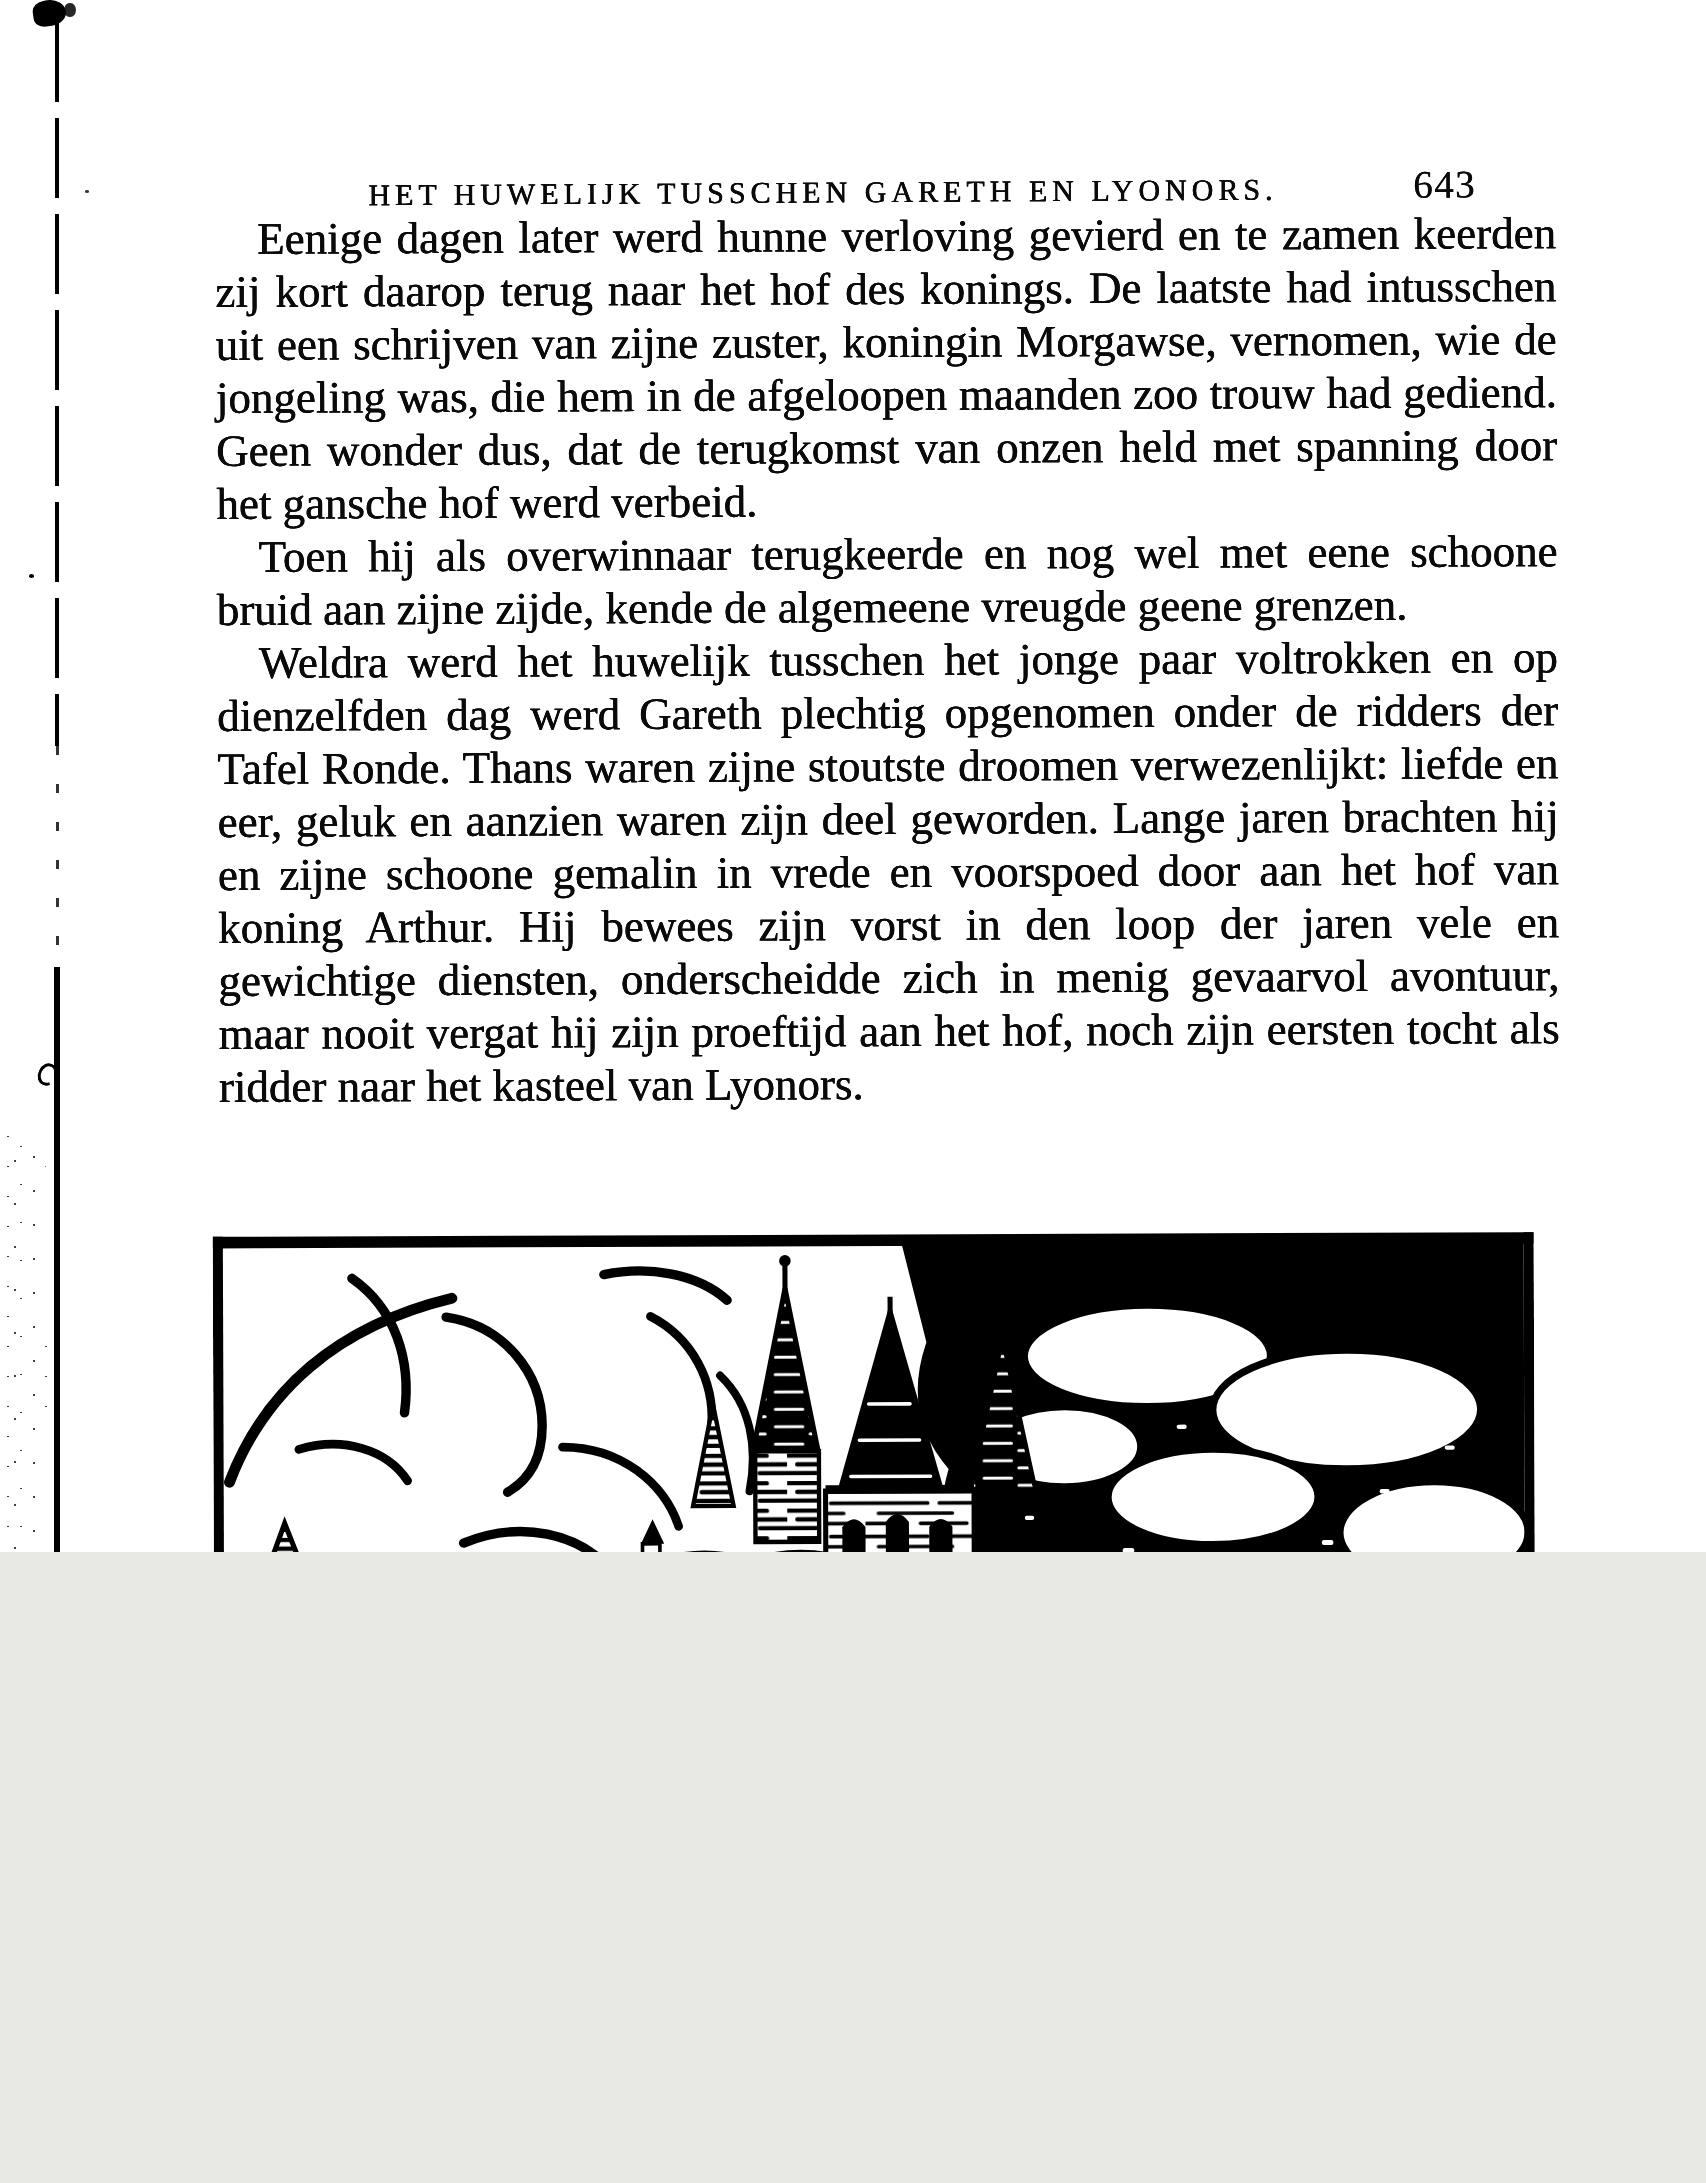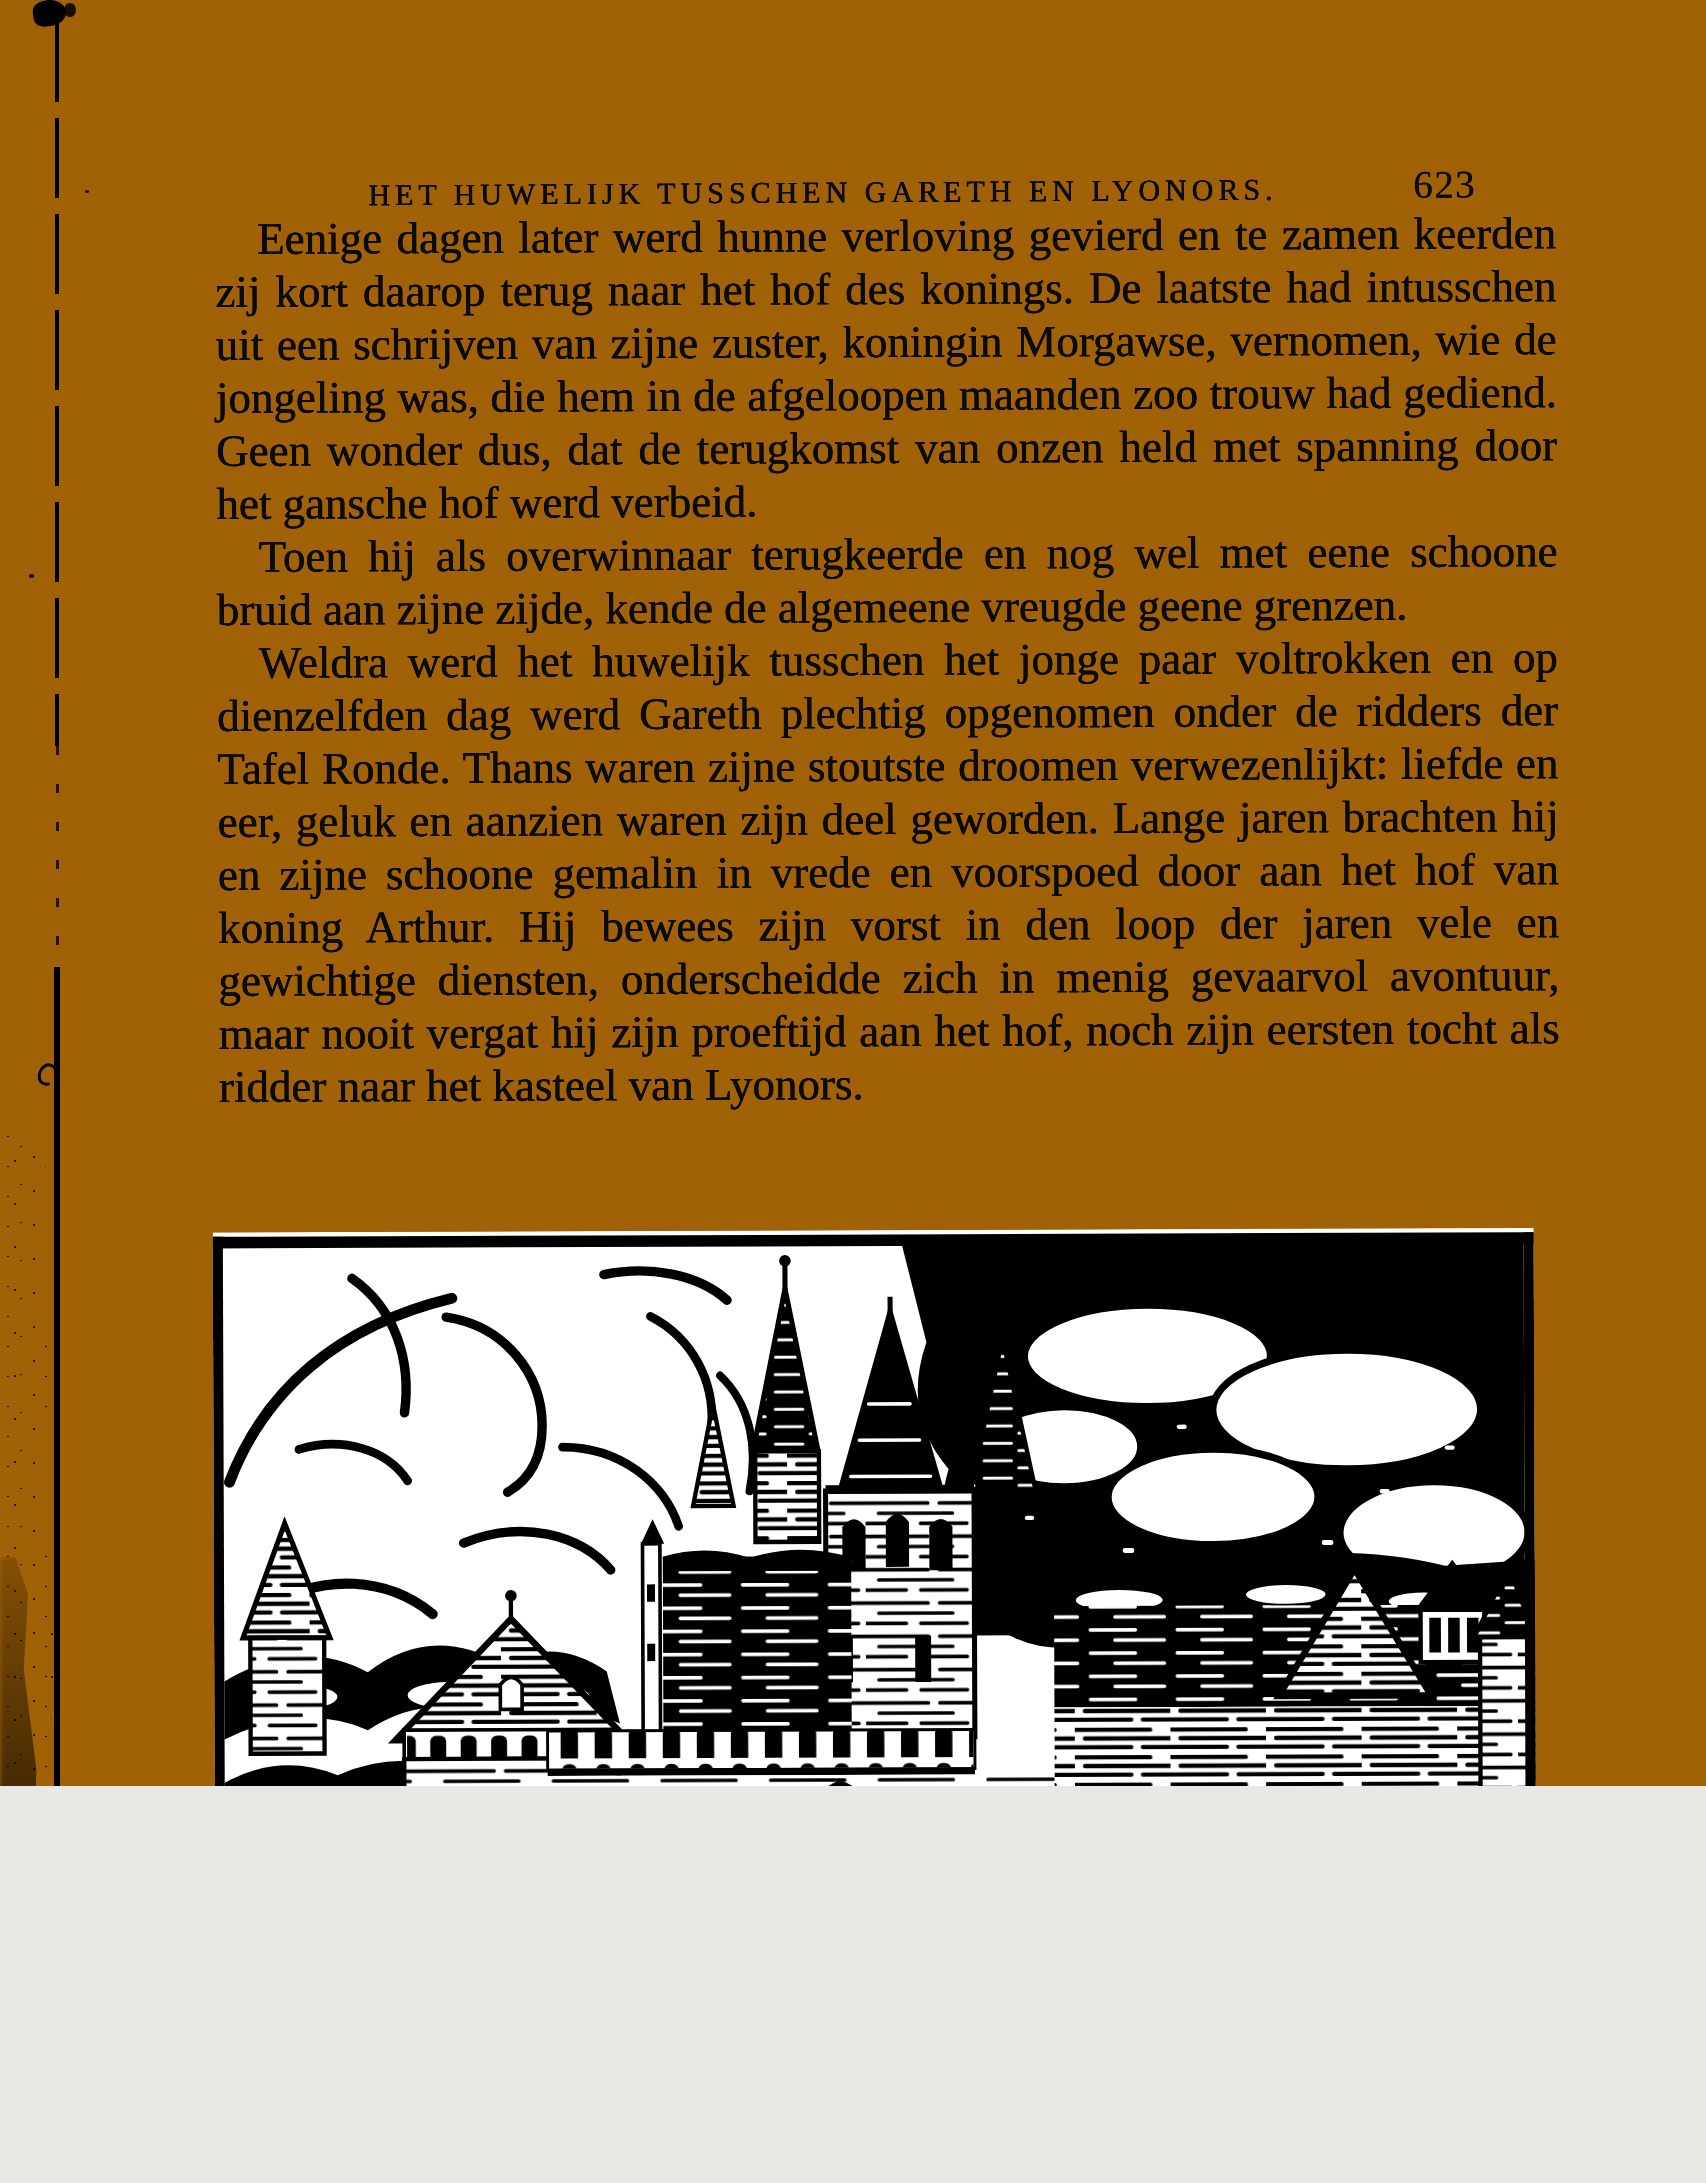--- a/index.html
+++ b/index.html
@@ -1,19 +1,19 @@
 <!DOCTYPE html>
 <html style="font-size:11.6px"><head>
 <meta charset="utf-8">
 <style>
   html,body{margin:0;padding:0;background:#e8e8e4;}
   .page{
     position:relative;
-    width:1707px;height:1786px;
-    background:#a16207;
+    width:1707px;height:1552px;
+    background:#ffffff;
     overflow:hidden;
     font-family:"Liberation Serif","DejaVu Serif",serif;
     color:#0a0a0a;
   }
 
   
   .ink-blob{
     position:absolute;left:33px;top:0px;width:33px;height:26px;
     background:#000;border-radius:45% 60% 55% 40%;transform:rotate(-8deg);
   }
@@ -110,21 +110,21 @@
     <div class="gutter-line-d"></div>
     <div class="gutter-speckle"></div>
     <div class="gutter-wedge"></div>
     <div class="curl-mark"></div>
     <div class="dot-mark-a"></div>
     <div class="dot-mark-b"></div>
   </div>
 
   <header class="running-head">
     <span class="head-title">HET HUWELIJK TUSSCHEN GARETH EN LYONORS.</span>
-    <span class="page-number">623</span>
+    <span class="page-number">643</span>
   </header>
 
   <main class="body-text">
     <p>Eenige dagen later werd hunne verloving gevierd en te zamen keerden zij kort daarop terug naar het hof des konings. De laatste had intusschen uit een schrijven van zijne zuster, koningin Morgawse, vernomen, wie de jongeling was, die hem in de afgeloopen maanden zoo trouw had gediend. Geen wonder dus, dat de terugkomst van onzen held met spanning door het gansche hof werd verbeid.</p>
     <p>Toen hij als overwinnaar terugkeerde en nog wel met eene schoone bruid aan zijne zijde, kende de algemeene vreugde geene grenzen.</p>
     <p>Weldra werd het huwelijk tusschen het jonge paar voltrokken en op dienzelfden dag werd Gareth plechtig opgenomen onder de ridders der Tafel Ronde. Thans waren zijne stoutste droomen verwezenlijkt: liefde en eer, geluk en aanzien waren zijn deel geworden. Lange jaren brachten hij en zijne schoone gemalin in vrede en voorspoed door aan het hof van koning Arthur. Hij bewees zijn vorst in den loop der jaren vele en gewichtige diensten, onderscheidde zich in menig gevaarvol avontuur, maar nooit vergat hij zijn proeftijd aan het hof, noch zijn eersten tocht als ridder naar het kasteel van Lyonors.</p>
   </main>
 
   <figure class="illustration" aria-label="Woodcut illustration of the castle of Lyonors with spired towers, battlements, a pointed gate and billowing clouds">
     <svg viewBox="0 0 1824 1060" xmlns="http://www.w3.org/2000/svg">

